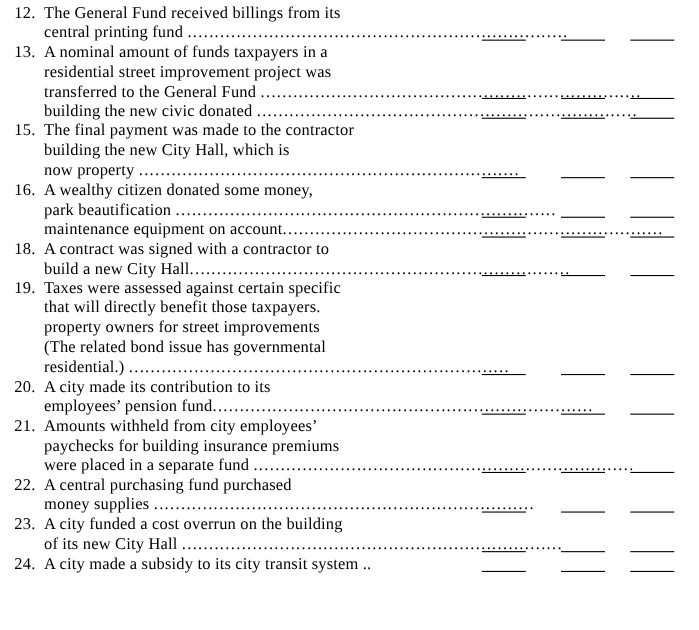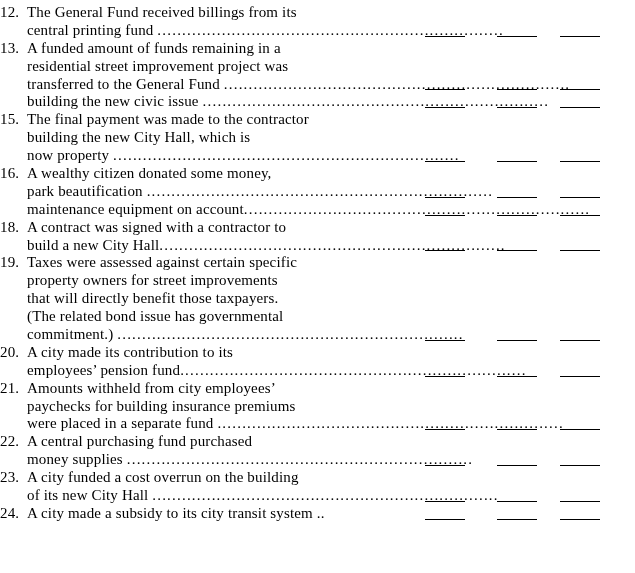--- a/index.html
+++ b/index.html
@@ -29,20 +29,21 @@
     position: relative;
     display: block;
     width: 635px;
   }
 
   
   .qtext {
     position: relative;
     width: 400px;
     box-sizing: border-box;
+    padding-left: 13px;
   }
 
   .qline {
     position: relative;
     height: 17.9px;
     line-height: 17.9px;
     font-size: 15px;
     white-space: nowrap;
     letter-spacing: 0.01em;
   }
@@ -98,32 +99,32 @@
         <div class="qline"><span class="qnum">12.</span><span>The General Fund received billings from its</span></div>
         <div class="qline cont"><span>central printing fund </span><span class="leader" style="max-width: 345px;">.......................................................................................................................</span><div class="blanks">
             <div class="blank c1"></div>
             <div class="blank c2"></div>
             <div class="blank c3"></div>
           </div></div>
       </div>
     </div>
     <div class="qrow">
       <div class="qtext">
-        <div class="qline"><span class="qnum">13.</span><span>A funded amount of funds remaining in a</span></div>
+        <div class="qline"><span class="qnum">13.</span><span>A nominal amount of funds taxpayers in a</span></div>
         <div class="qline cont"><span>residential street improvement project was</span></div>
         <div class="qline cont"><span>transferred to the General Fund </span><span class="leader" style="max-width: 345px;">.......................................................................................................................</span><div class="blanks">
             <div class="blank c1"></div>
             <div class="blank c2"></div>
             <div class="blank c3"></div>
           </div></div>
       </div>
     </div>
     <div class="qrow">
       <div class="qtext">
-        <div class="qline cont"><span>building the new civic issue </span><span class="leader" style="max-width: 345px;">.......................................................................................................................</span><div class="blanks">
+        <div class="qline cont"><span>building the new civic donated </span><span class="leader" style="max-width: 345px;">.......................................................................................................................</span><div class="blanks">
             <div class="blank c1"></div>
             <div class="blank c2"></div>
             <div class="blank c3"></div>
           </div></div>
       </div>
     </div>
     <div class="qrow">
       <div class="qtext">
         <div class="qline"><span class="qnum">15.</span><span>The final payment was made to the contractor</span></div>
         <div class="qline cont"><span>building the new City Hall, which is</span></div>
@@ -159,24 +160,24 @@
         <div class="qline cont"><span>build a new City Hall</span><span class="leader" style="max-width: 345px;">.......................................................................................................................</span><div class="blanks">
             <div class="blank c1"></div>
             <div class="blank c2"></div>
             <div class="blank c3"></div>
           </div></div>
       </div>
     </div>
     <div class="qrow">
       <div class="qtext">
         <div class="qline"><span class="qnum">19.</span><span>Taxes were assessed against certain specific</span></div>
+        <div class="qline cont"><span>that will directly benefit those taxpayers.</span></div>
         <div class="qline cont"><span>property owners for street improvements</span></div>
-        <div class="qline cont"><span>that will directly benefit those taxpayers.</span></div>
         <div class="qline cont"><span>(The related bond issue has governmental</span></div>
-        <div class="qline cont"><span>commitment.) </span><span class="leader" style="max-width: 345px;">.......................................................................................................................</span><div class="blanks">
+        <div class="qline cont"><span>residential.) </span><span class="leader" style="max-width: 345px;">.......................................................................................................................</span><div class="blanks">
             <div class="blank c1"></div>
             <div class="blank c2"></div>
             <div class="blank c3"></div>
           </div></div>
       </div>
     </div>
     <div class="qrow">
       <div class="qtext">
         <div class="qline"><span class="qnum">20.</span><span>A city made its contribution to its</span></div>
         <div class="qline cont"><span>employees’ pension fund</span><span class="leader" style="max-width: 345px;">.......................................................................................................................</span><div class="blanks">

